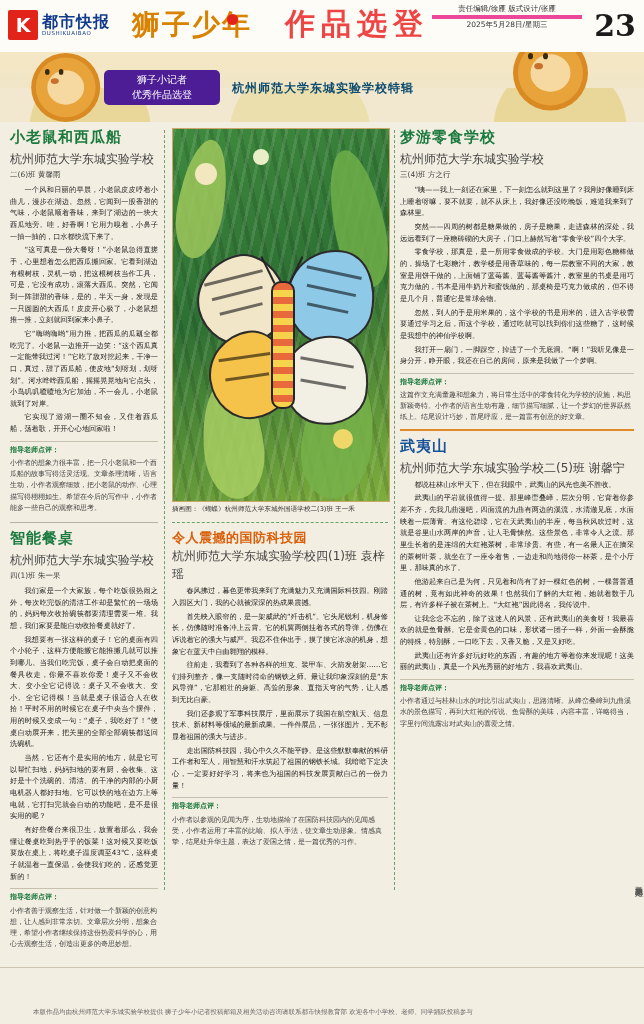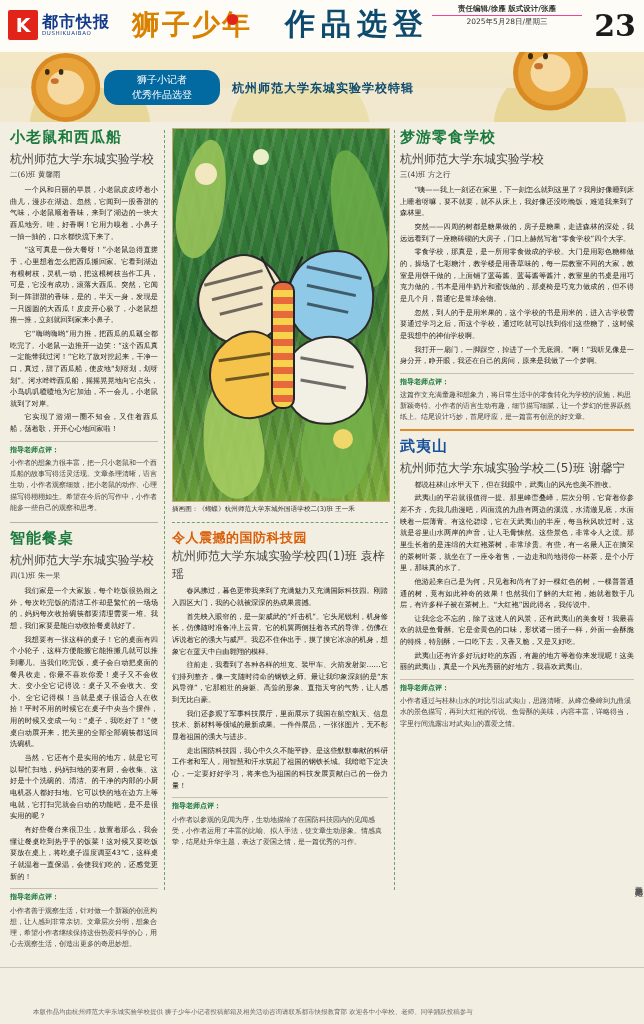--- a/index.html
+++ b/index.html
@@ -36,29 +36,29 @@
     font-size:28px;font-weight:bold;color:#d98100;
     font-family:"DejaVu Serif","Liberation Serif",serif;
     letter-spacing:2px;
   }
   .brand-dot{
     position:absolute;left:227px;top:14px;width:11px;height:11px;
     border-radius:50%;background:#e2231a;
   }
   .page-title{
     position:absolute;left:285px;top:4px;
-    font-size:30px;font-weight:bold;color:#0c4a6e;
+    font-size:30px;font-weight:bold;color:#ef4444;
     font-family:"DejaVu Serif","Liberation Serif",serif;
     letter-spacing:6px;
   }
   .editor-meta{
     position:absolute;right:62px;top:3px;width:150px;text-align:center;
     font-size:7.5px;color:#333;line-height:1.5;
   }
-  .editor-meta .row1{border-bottom:1px solid #ec4899;padding-bottom:1px;font-weight:bold;}
+  .editor-meta .row1{border-bottom:4px solid #ec4899;padding-bottom:1px;}
   .page-num{
     position:absolute;right:8px;top:8px;
     font-size:30px;font-weight:bold;color:#1b1b1b;
     font-family:"DejaVu Serif","Liberation Serif",serif;
   }
   
   .banner{
     position:absolute;left:0;top:52px;width:644px;height:70px;
     background:linear-gradient(180deg,#f4e7c4 0%, #efe6c8 60%, #f3eee2 100%);
     overflow:hidden;
@@ -83,21 +83,21 @@
     position:absolute;left:10px;top:11px;width:32px;height:30px;border-radius:50%;
     background:#f6d9a0;
   }
   .lion .eye{position:absolute;width:4px;height:5px;border-radius:50%;background:#3a2a12;top:10px;}
   .lion .eye.l{left:8px;} .lion .eye.r{left:20px;}
   .lion .nose{position:absolute;left:13px;top:18px;width:7px;height:5px;border-radius:50%;background:#c9702c;}
   .lion-left{left:40px;top:10px;transform:scale(1.15);}
   .lion-right{left:525px;top:-4px;transform:scale(1.25);}
   .banner-tagline{
     position:absolute;left:104px;top:70px;width:112px;
-    background:#0369a1;color:#fff;border-radius:14px;
+    background:#4c1d95;color:#fff;border-radius:5px;
     font-size:10px;line-height:1.45;text-align:center;padding:3px 2px;
   }
   .banner-sub{
     position:absolute;left:232px;top:80px;
     font-size:12px;color:#0c4a6e;font-weight:bold;letter-spacing:1px;
   }
   
   .col{position:absolute;top:128px;}
   .col-left{left:10px;width:148px;}
   .col-mid{left:172px;width:216px;}

